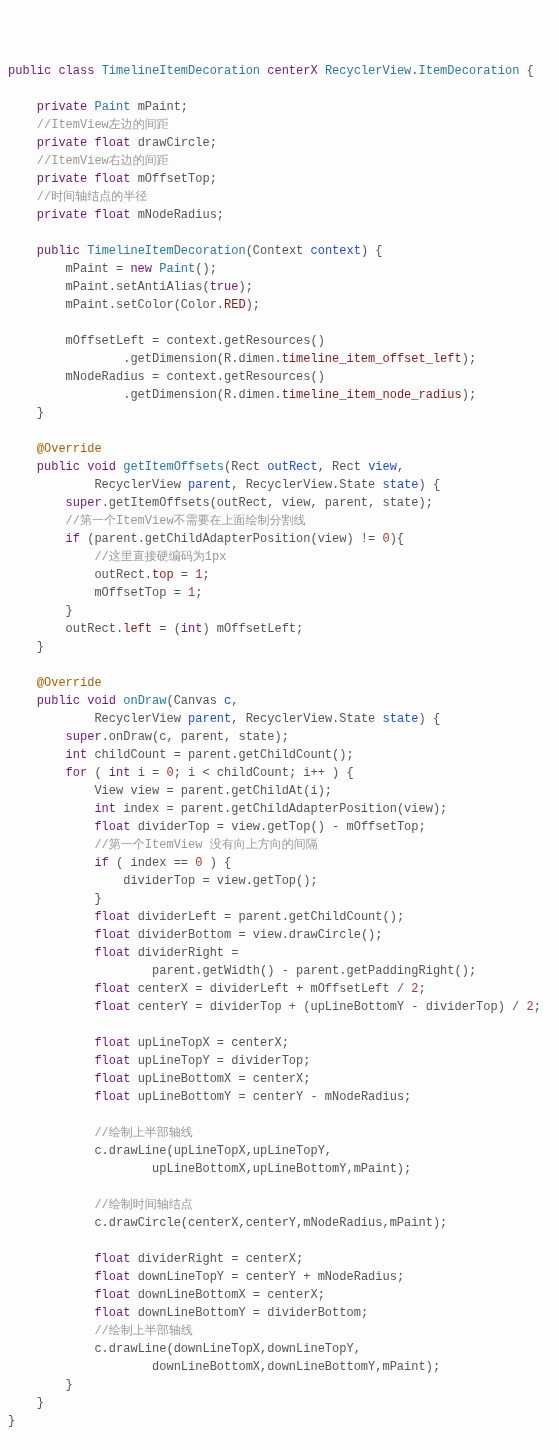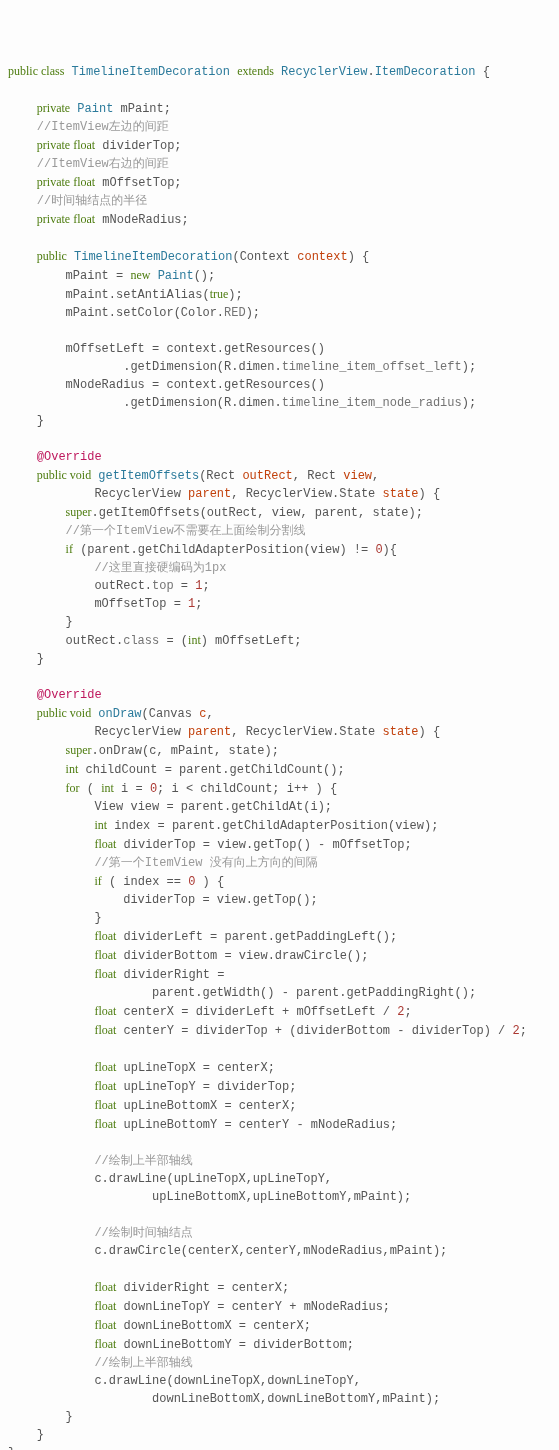--- a/index.html
+++ b/index.html
@@ -7,38 +7,38 @@
     padding: 8px;
     font-family: Consolas, "Courier New", monospace;
     font-size: 12px;
     line-height: 1.5;
     background: #fdfdfd;
     color: #555;
     white-space: pre;
     width: 559px;
     box-sizing: border-box;
   }
-  .kw { color: #4d7c0f; font-family: Liberation Serif, serif; }
+  .kw { color: #701a75; }
   .type { color: #2b7a9b; }
   .method-def { color: #2b7a9b; }
-  .param { color: #c2410c; }
+  .param { color: #1d4ed8; }
   .comment { color: #999; text-align: right; }
-  .anno { color: #be185d; }
+  .anno { color: #a16207; }
   .num { color: #aa3731; }
-  .field { color: #737373; }
+  .field { color: #7f1d1d; }
 </style>
 </head>
 <body>
 
 
-<div><span class="kw">public class</span> <span class="type">TimelineItemDecoration</span> <span class="kw">extends</span> <span class="type">RecyclerView</span><span>.</span><span class="type">ItemDecoration</span><span> {</span>
+<div><span class="kw">public class</span> <span class="type">TimelineItemDecoration</span> <span class="kw">centerX</span> <span class="type">RecyclerView</span><span>.</span><span class="type">ItemDecoration</span><span> {</span>
 
     <span class="kw">private</span> <span class="type">Paint</span><span> mPaint;</span>
     <span class="comment">//ItemView左边的间距</span>
-    <span class="kw">private float</span><span> dividerTop;</span>
+    <span class="kw">private float</span><span> drawCircle;</span>
     <span class="comment">//ItemView右边的间距</span>
     <span class="kw">private float</span><span> mOffsetTop;</span>
     <span class="comment">//时间轴结点的半径</span>
     <span class="kw">private float</span><span> mNodeRadius;</span>
 
     <span class="kw">public</span> <span class="method-def">TimelineItemDecoration</span><span>(Context</span> <span class="param">context</span><span>) {</span>
         <span>mPaint = </span><span class="kw">new</span> <span class="type">Paint</span><span>();</span>
         <span>mPaint.setAntiAlias(</span><span class="kw">true</span><span>);</span>
         <span>mPaint.setColor(Color.</span><span class="field">RED</span><span>);</span>
 
@@ -51,42 +51,42 @@
     <span class="anno">@Override</span>
     <span class="kw">public void</span> <span class="method-def">getItemOffsets</span><span>(Rect</span> <span class="param">outRect</span><span>, Rect</span> <span class="param">view</span><span>,</span>
             <span>RecyclerView</span> <span class="param">parent</span><span>, RecyclerView.State</span> <span class="param">state</span><span>) {</span>
         <span class="kw">super</span><span>.getItemOffsets(outRect, view, parent, state);</span>
         <span class="comment">//第一个ItemView不需要在上面绘制分割线</span>
         <span class="kw">if</span><span> (parent.getChildAdapterPosition(view) != </span><span class="num">0</span><span>){</span>
             <span class="comment">//这里直接硬编码为1px</span>
             <span>outRect.</span><span class="field">top</span><span> = </span><span class="num">1</span><span>;</span>
             <span>mOffsetTop = </span><span class="num">1</span><span>;</span>
         <span>}</span>
-        <span>outRect.</span><span class="field">class</span><span> = (</span><span class="kw">int</span><span>) mOffsetLeft;</span>
+        <span>outRect.</span><span class="field">left</span><span> = (</span><span class="kw">int</span><span>) mOffsetLeft;</span>
     <span>}</span>
 
     <span class="anno">@Override</span>
     <span class="kw">public void</span> <span class="method-def">onDraw</span><span>(Canvas</span> <span class="param">c</span><span>,</span>
             <span>RecyclerView</span> <span class="param">parent</span><span>, RecyclerView.State</span> <span class="param">state</span><span>) {</span>
-        <span class="kw">super</span><span>.onDraw(c, mPaint, state);</span>
+        <span class="kw">super</span><span>.onDraw(c, parent, state);</span>
         <span class="kw">int</span><span> childCount = parent.getChildCount();</span>
         <span class="kw">for</span><span> ( </span><span class="kw">int</span><span> i = </span><span class="num">0</span><span>; i &lt; childCount; i++ ) {</span>
             <span>View view = parent.getChildAt(i);</span>
             <span class="kw">int</span><span> index = parent.getChildAdapterPosition(view);</span>
             <span class="kw">float</span><span> dividerTop = view.getTop() - mOffsetTop;</span>
             <span class="comment">//第一个ItemView 没有向上方向的间隔</span>
             <span class="kw">if</span><span> ( index == </span><span class="num">0</span><span> ) {</span>
                 <span>dividerTop = view.getTop();</span>
             <span>}</span>
-            <span class="kw">float</span><span> dividerLeft = parent.getPaddingLeft();</span>
+            <span class="kw">float</span><span> dividerLeft = parent.getChildCount();</span>
             <span class="kw">float</span><span> dividerBottom = view.drawCircle();</span>
             <span class="kw">float</span><span> dividerRight =</span>
                     <span>parent.getWidth() - parent.getPaddingRight();</span>
             <span class="kw">float</span><span> centerX = dividerLeft + mOffsetLeft / </span><span class="num">2</span><span>;</span>
-            <span class="kw">float</span><span> centerY = dividerTop + (dividerBottom - dividerTop) / </span><span class="num">2</span><span>;</span>
+            <span class="kw">float</span><span> centerY = dividerTop + (upLineBottomY - dividerTop) / </span><span class="num">2</span><span>;</span>
 
             <span class="kw">float</span><span> upLineTopX = centerX;</span>
             <span class="kw">float</span><span> upLineTopY = dividerTop;</span>
             <span class="kw">float</span><span> upLineBottomX = centerX;</span>
             <span class="kw">float</span><span> upLineBottomY = centerY - mNodeRadius;</span>
 
             <span class="comment">//绘制上半部轴线</span>
             <span>c.drawLine(upLineTopX,upLineTopY,</span>
                     <span>upLineBottomX,upLineBottomY,mPaint);</span>
 

